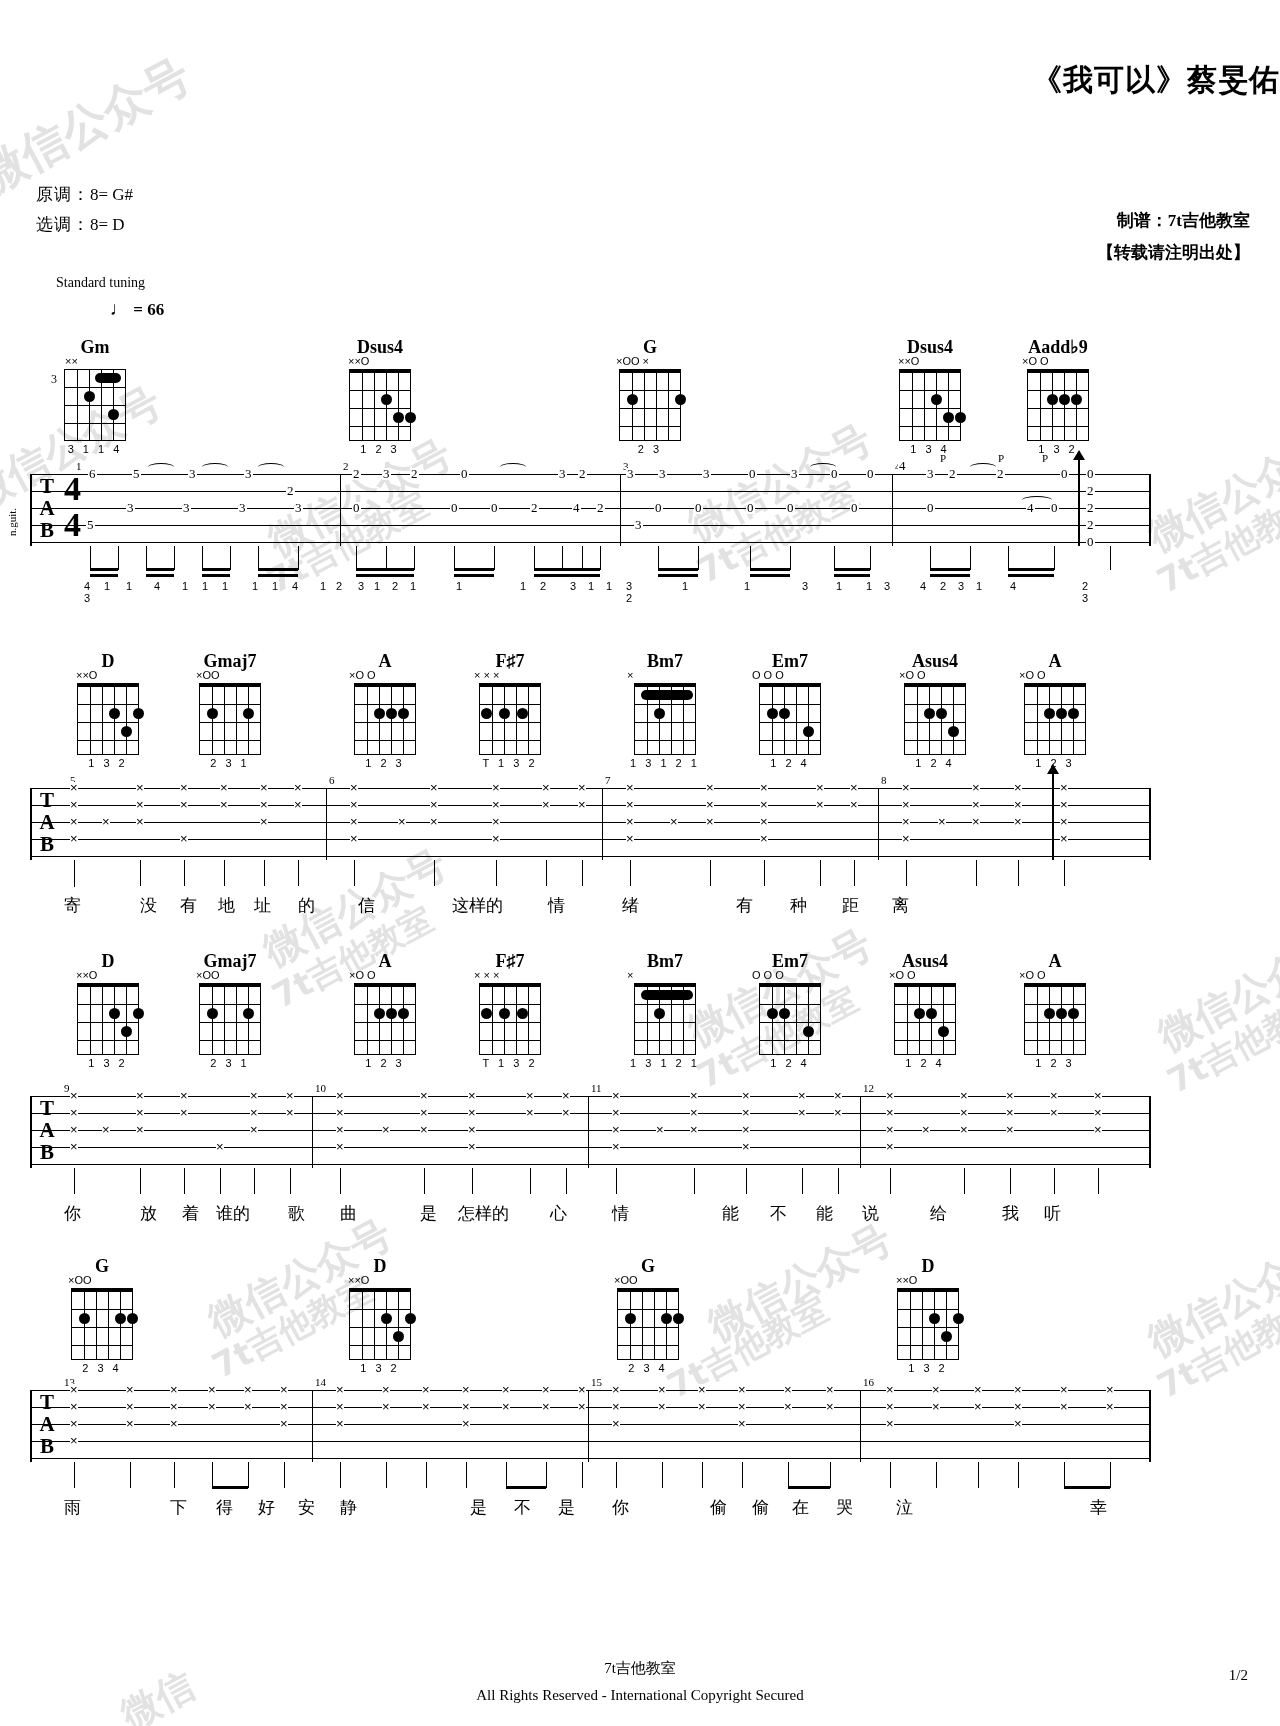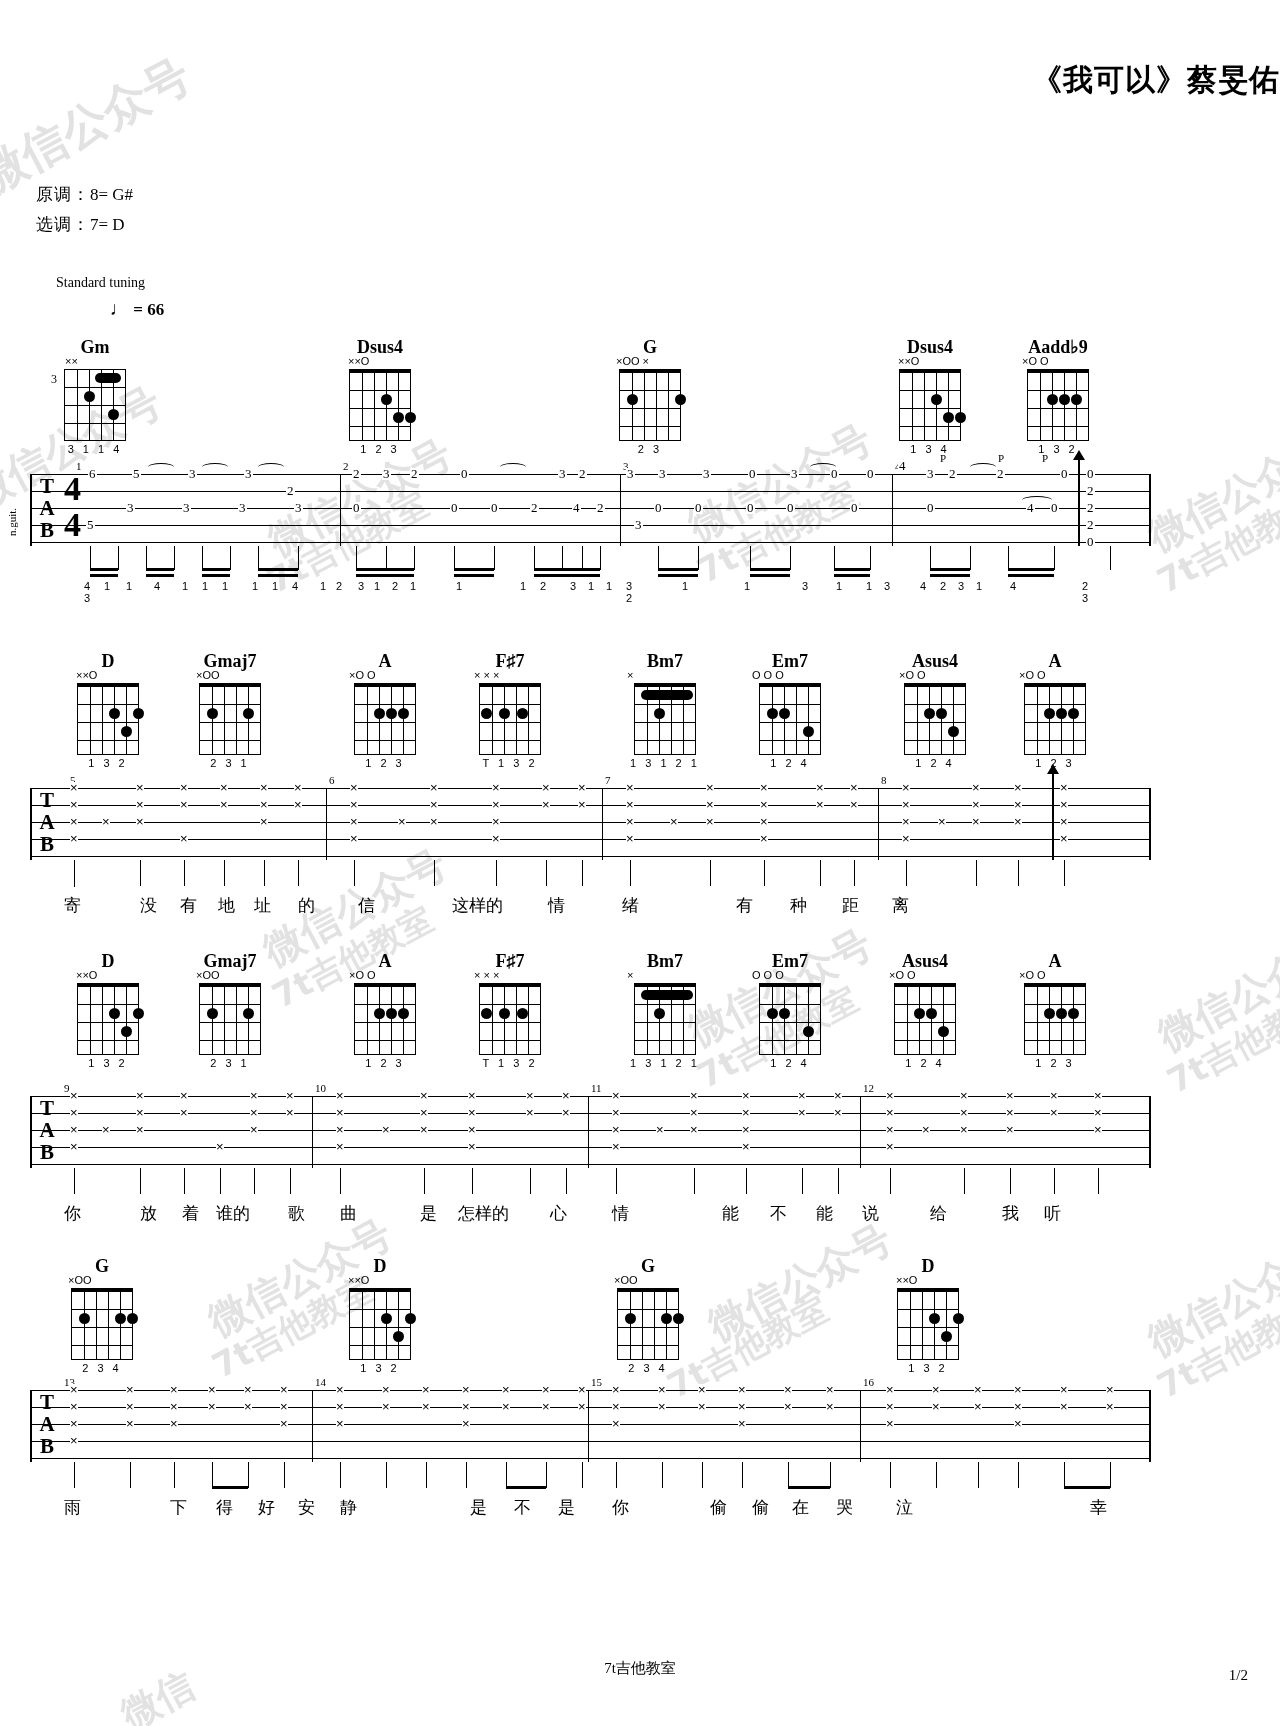--- a/index.html
+++ b/index.html
@@ -115,23 +115,27 @@
   <div class="wm" style="left:700px;top:1255px;font-size:40px;">微信公众号</div>
   <div class="wm" style="left:660px;top:1325px;font-size:34px;">7t吉他教室</div>
   <div class="wm" style="left:1140px;top:1270px;font-size:40px;">微信公众号</div>
   <div class="wm" style="left:1150px;top:1325px;font-size:34px;">7t吉他教室</div>
   <div class="wm" style="left:120px;top:1675px;font-size:38px;">微信</div>
 
   <div class="title">《我可以》蔡旻佑</div>
 
   <div class="key-block">
     <div><span class="lbl">原调：</span><span>8= G#</span></div>
-    <div><span class="lbl">选调：</span><span>7= D</span></div>
-  </div>
-
+    <div><span class="lbl">选调：</span><span>8= D</span></div>
+  </div>
+
+  <div class="credit">
+    <div class="line1">制谱：7t吉他教室</div>
+    <div class="line2">【转载请注明出处】</div>
+  </div>
 
   <div class="tuning">Standard tuning</div>
   <div class="tempo"><span class="note">♩</span> <span>= 66</span></div>
 
   <div class="chord" style="left:55px;top:336px;">
     <div class="cname">Gm</div>
     <div class="marks">
         <span style="left:10px;">××</span>
       </div>
     <div class="grid">
@@ -1217,15 +1221,16 @@
       <div class="lyric" style="left:680px;top:0;">偷</div>
       <div class="lyric" style="left:722px;top:0;">偷</div>
       <div class="lyric" style="left:762px;top:0;">在</div>
       <div class="lyric" style="left:806px;top:0;">哭</div>
       <div class="lyric" style="left:866px;top:0;">泣</div>
       <div class="lyric" style="left:1060px;top:0;">幸</div>
     </div>
   </div>
 
   <div class="footer" style="bottom:48px;">7t吉他教室</div>
+  <div class="footer" style="bottom:22px;">All Rights Reserved - International Copyright Secured</div>
   <div class="pageno">1/2</div>
 
 </div>
 
 </body></html>

